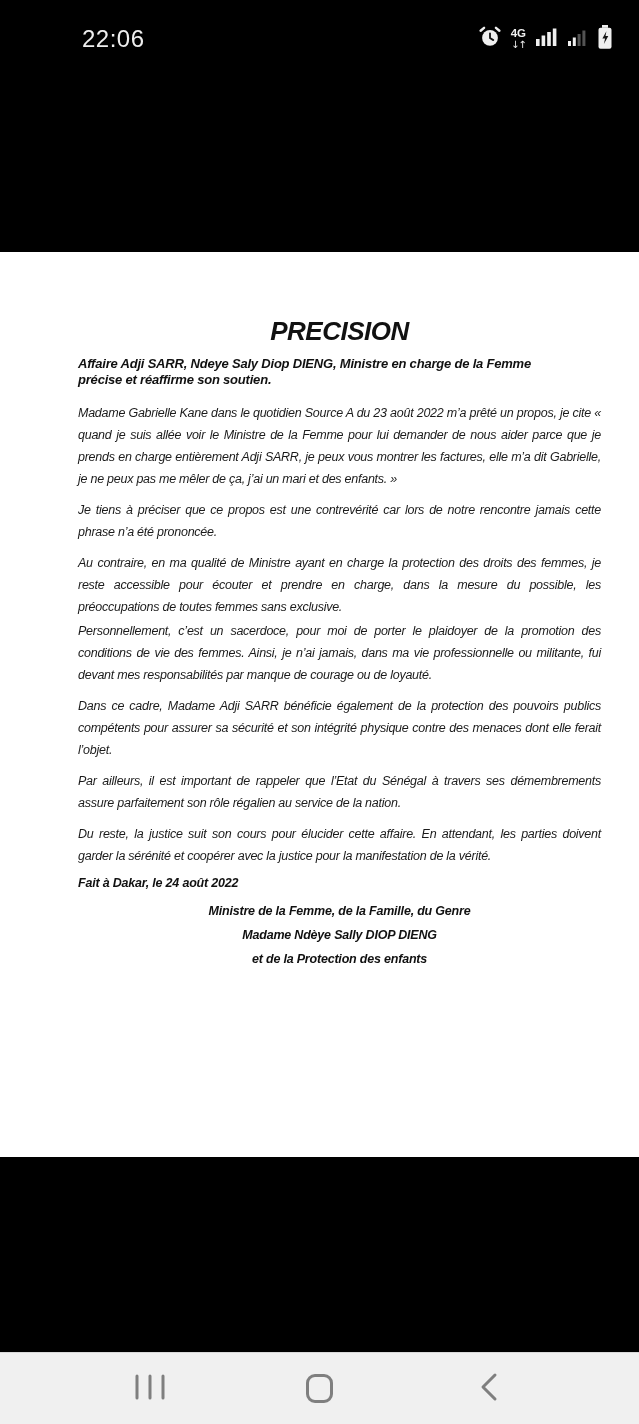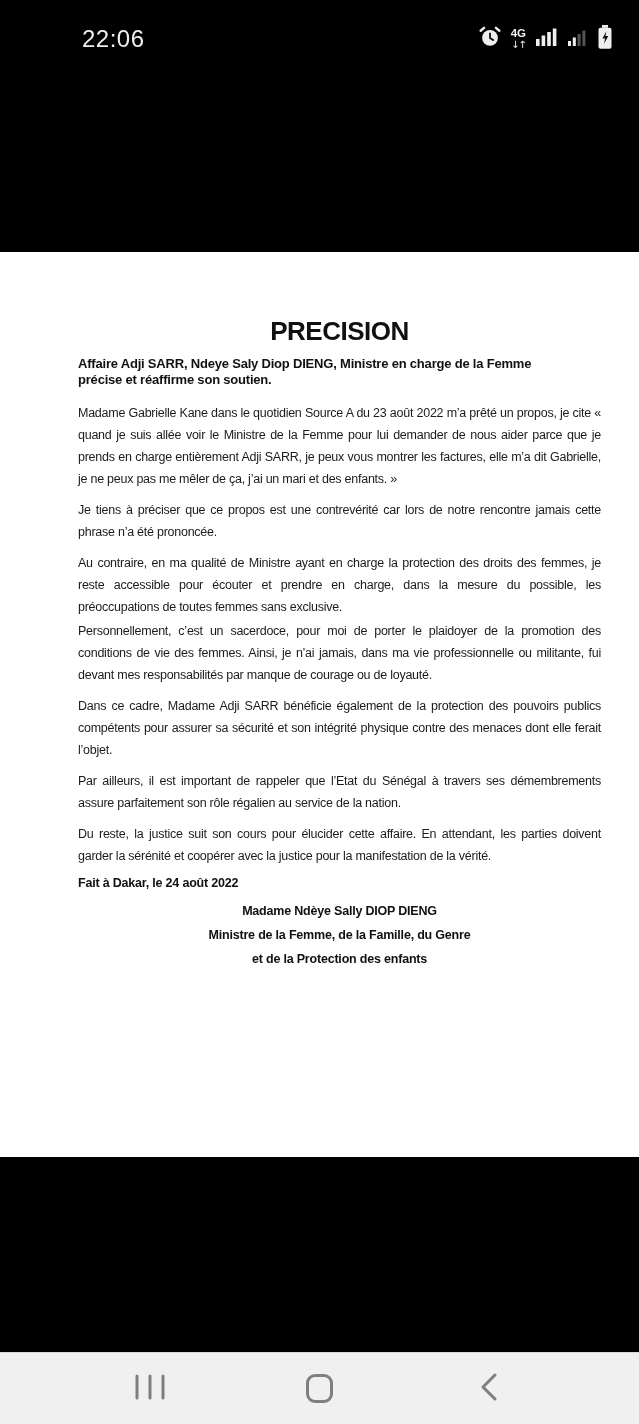--- a/index.html
+++ b/index.html
@@ -27,20 +27,21 @@
   .net-arrows { font-size: 10px; letter-spacing: -1px; margin-top: 1px;
                 font-family: "DejaVu Sans", sans-serif; color: #efefef; }
 
   
   .document {
     position: absolute; top: 252px; left: 0;
     width: 639px; height: 905px;
     background: #ffffff;
     color: #1b1b1b;
     padding: 64px 38px 0 78px;
+    font-style: italic;
   }
   .doc-title {
     text-align: center;
     font-size: 26px; font-weight: bold;
     letter-spacing: -0.5px;
     color: #111;
     margin-bottom: 9px;
   }
   .doc-subtitle {
     font-weight: bold;
@@ -143,22 +144,22 @@
       <p>Madame Gabrielle Kane dans le quotidien Source A du 23 août 2022 m’a prêté un propos, je cite « quand je suis allée voir le Ministre de la Femme pour lui demander de nous aider parce que je prends en charge entièrement Adji SARR, je peux vous montrer les factures, elle m’a dit Gabrielle, je ne peux pas me mêler de ça, j’ai un mari et des enfants. »</p>
       <p>Je tiens à préciser que ce propos est une contrevérité car lors de notre rencontre jamais cette phrase n’a été prononcée.</p>
       <p>Au contraire, en ma qualité de Ministre ayant en charge la protection des droits des femmes, je reste accessible pour écouter et prendre en charge, dans la mesure du possible, les préoccupations de toutes femmes sans exclusive.</p>
       <p>Personnellement, c’est un sacerdoce, pour moi de porter le plaidoyer de la promotion des conditions de vie des femmes. Ainsi, je n’ai jamais, dans ma vie professionnelle ou militante, fui devant mes responsabilités par manque de courage ou de loyauté.</p>
       <p>Dans ce cadre, Madame Adji SARR bénéficie également de la protection des pouvoirs publics compétents pour assurer sa sécurité et son intégrité physique contre des menaces dont elle ferait l’objet.</p>
       <p>Par ailleurs, il est important de rappeler que l’Etat du Sénégal à travers ses démembrements assure parfaitement son rôle régalien au service de la nation.</p>
       <p>Du reste, la justice suit son cours pour élucider cette affaire. En attendant, les parties doivent garder la sérénité et coopérer avec la justice pour la manifestation de la vérité.</p>
     </div>
     <div class="doc-date">Fait à Dakar, le 24 août 2022</div>
     <div class="doc-signature">
+      <div>Ministre de la Femme, de la Famille, du Genre</div>
       <div>Madame Ndèye Sally DIOP DIENG</div>
-      <div>Ministre de la Femme, de la Famille, du Genre</div>
       <div>et de la Protection des enfants</div>
     </div>
   </div>
 
   <div class="nav-bar">
     <button class="nav-btn">
       <span>
         <svg width="32" height="26" viewBox="0 0 32 26">
           <g stroke="#7f7f7f" stroke-width="3" stroke-linecap="round">
             <line x1="3" y1="2" x2="3" y2="24"></line>

